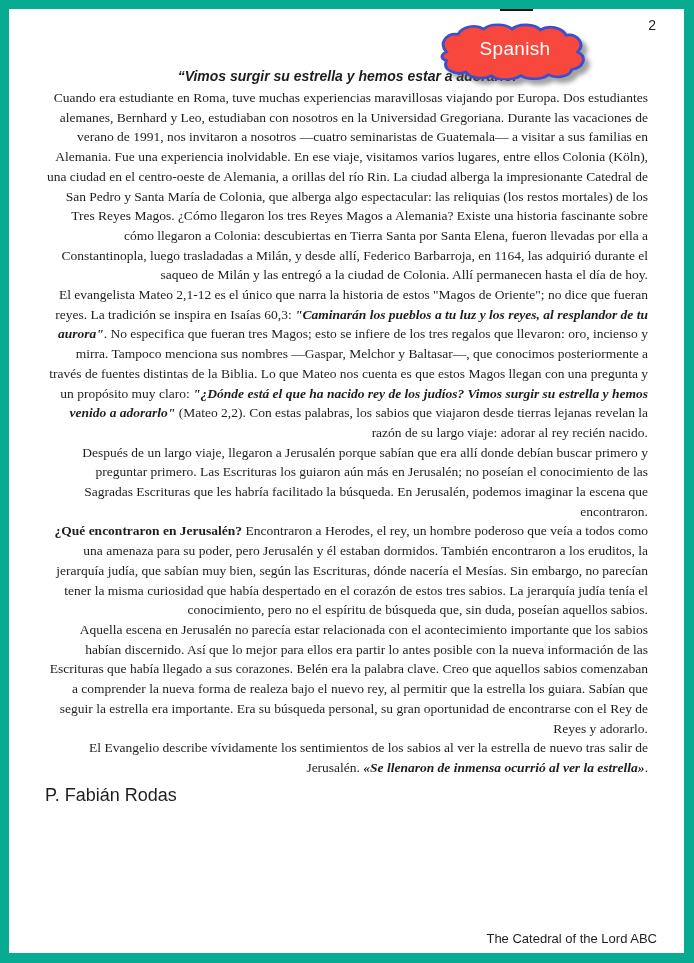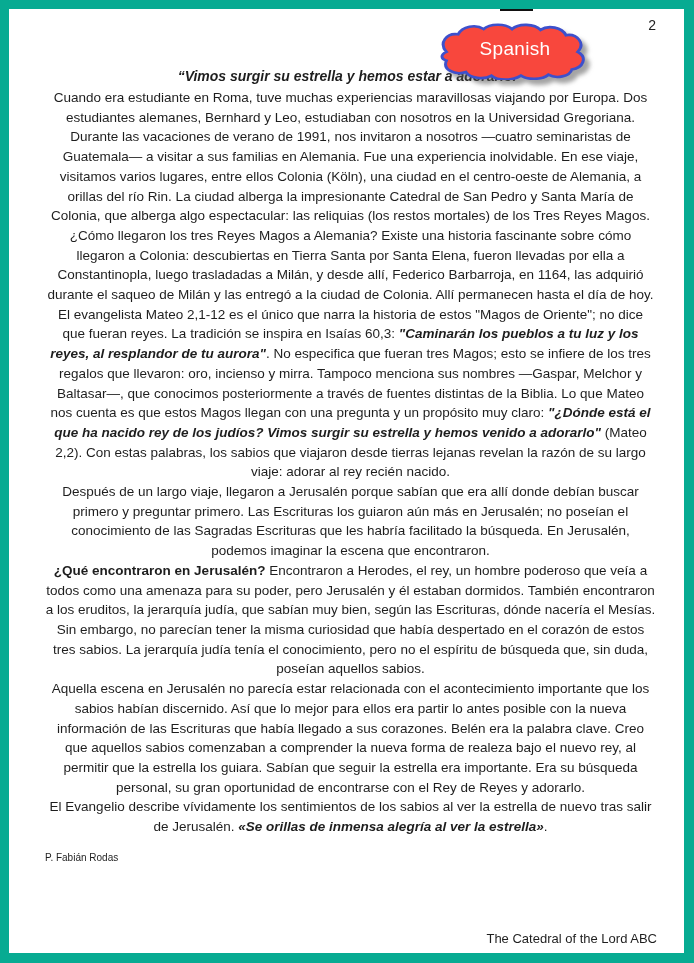--- a/index.html
+++ b/index.html
@@ -56,32 +56,33 @@
   }
   .doc-title {
     margin: 59px 28px 0 36px;
     text-align: center;
     font-weight: bold;
     font-style: italic;
     font-size: 14px;
     color: var(--text-color, #1e1e1e);
   }
   .doc-body {
-    margin: 4px 28px 0 36px;
+    margin: 4px 36px 0 36px;
     font-size: 13.5px;
     line-height: 19.7px;
     color: var(--text-color, #1e1e1e);
-    text-align: center;
+    text-align: right;
+    font-family: Liberation Serif, serif;
   }
   .doc-body p { margin: 0; }
   .run-bi { font-weight: bold; font-style: italic; }
   .run-b { font-weight: bold; }
   .signature {
-    margin: 15px 28px 0 36px;
-    font-size: 10px;
+    margin: 7px 28px 0 36px;
+    font-size: 18px;
     color: var(--text-color, #1e1e1e);
   }
   .footer {
     position: absolute;
     right: 27px; bottom: 7px;
     font-size: 13px;
     color: var(--text-color, #1e1e1e);
   }
 </style>
 </head>
@@ -115,21 +116,21 @@
     <div class="page-number">2</div>
 
     <div class="doc-title">“Vimos surgir su estrella y hemos estar a adorarlo.”</div>
 
     <div class="doc-body">
       <p><span>Cuando era estudiante en Roma, tuve muchas experiencias maravillosas viajando por Europa. Dos estudiantes alemanes, Bernhard y Leo, estudiaban con nosotros en la Universidad Gregoriana. Durante las vacaciones de verano de 1991, nos invitaron a nosotros —cuatro seminaristas de Guatemala— a visitar a sus familias en Alemania. Fue una experiencia inolvidable. En ese viaje, visitamos varios lugares, entre ellos Colonia (Köln), una ciudad en el centro-oeste de Alemania, a orillas del río Rin. La ciudad alberga la impresionante Catedral de San Pedro y Santa María de Colonia, que alberga algo espectacular: las reliquias (los restos mortales) de los Tres Reyes Magos. ¿Cómo llegaron los tres Reyes Magos a Alemania? Existe una historia fascinante sobre cómo llegaron a Colonia: descubiertas en Tierra Santa por Santa Elena, fueron llevadas por ella a Constantinopla, luego trasladadas a Milán, y desde allí, Federico Barbarroja, en 1164, las adquirió durante el saqueo de Milán y las entregó a la ciudad de Colonia. Allí permanecen hasta el día de hoy.</span></p>
       <p><span>El evangelista Mateo 2,1-12 es el único que narra la historia de estos "Magos de Oriente"; no dice que fueran reyes. La tradición se inspira en Isaías 60,3: </span><span class="run-bi">"Caminarán los pueblos a tu luz y los reyes, al resplandor de tu aurora"</span><span>. No especifica que fueran tres Magos; esto se infiere de los tres regalos que llevaron: oro, incienso y mirra. Tampoco menciona sus nombres —Gaspar, Melchor y Baltasar—, que conocimos posteriormente a través de fuentes distintas de la Biblia. Lo que Mateo nos cuenta es que estos Magos llegan con una pregunta y un propósito muy claro: </span><span class="run-bi">"¿Dónde está el que ha nacido rey de los judíos? Vimos surgir su estrella y hemos venido a adorarlo"</span><span> (Mateo 2,2). Con estas palabras, los sabios que viajaron desde tierras lejanas revelan la razón de su largo viaje: adorar al rey recién nacido.</span></p>
       <p><span>Después de un largo viaje, llegaron a Jerusalén porque sabían que era allí donde debían buscar primero y preguntar primero. Las Escrituras los guiaron aún más en Jerusalén; no poseían el conocimiento de las Sagradas Escrituras que les habría facilitado la búsqueda. En Jerusalén, podemos imaginar la escena que encontraron.</span></p>
       <p><span class="run-b">¿Qué encontraron en Jerusalén?</span><span> Encontraron a Herodes, el rey, un hombre poderoso que veía a todos como una amenaza para su poder, pero Jerusalén y él estaban dormidos. También encontraron a los eruditos, la jerarquía judía, que sabían muy bien, según las Escrituras, dónde nacería el Mesías. Sin embargo, no parecían tener la misma curiosidad que había despertado en el corazón de estos tres sabios. La jerarquía judía tenía el conocimiento, pero no el espíritu de búsqueda que, sin duda, poseían aquellos sabios.</span></p>
       <p><span>Aquella escena en Jerusalén no parecía estar relacionada con el acontecimiento importante que los sabios habían discernido. Así que lo mejor para ellos era partir lo antes posible con la nueva información de las Escrituras que había llegado a sus corazones. Belén era la palabra clave. Creo que aquellos sabios comenzaban a comprender la nueva forma de realeza bajo el nuevo rey, al permitir que la estrella los guiara. Sabían que seguir la estrella era importante. Era su búsqueda personal, su gran oportunidad de encontrarse con el Rey de Reyes y adorarlo.</span></p>
-      <p><span>El Evangelio describe vívidamente los sentimientos de los sabios al ver la estrella de nuevo tras salir de Jerusalén. </span><span class="run-bi">«Se orillas de inmensa alegría al ver la estrella»</span><span>.</span></p>
+      <p><span>El Evangelio describe vívidamente los sentimientos de los sabios al ver la estrella de nuevo tras salir de Jerusalén. </span><span class="run-bi">«Se llenaron de inmensa ocurrió al ver la estrella»</span><span>.</span></p>
     </div>
 
     <div class="signature">P. Fabián Rodas</div>
 
     <div class="footer">The Catedral of the Lord ABC</div>
 
   </div>
 </div>
 
 </body></html>

